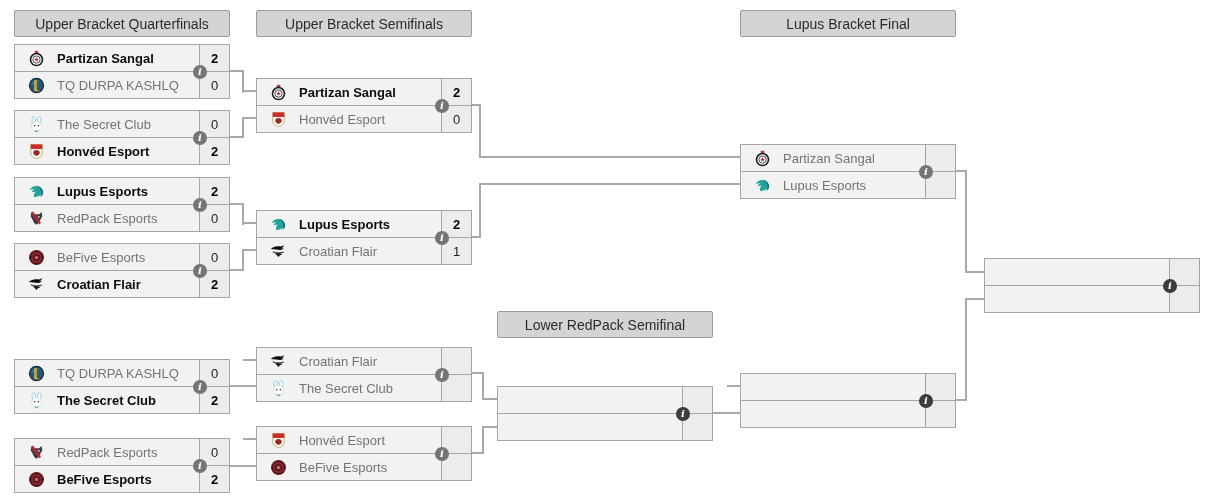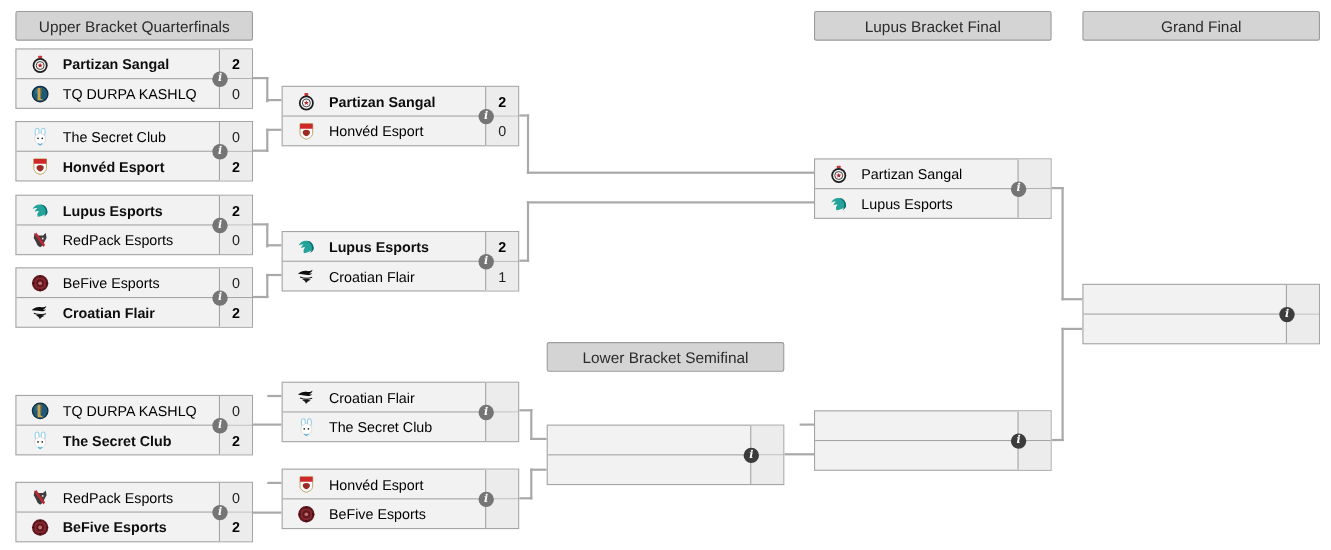--- a/index.html
+++ b/index.html
@@ -9,42 +9,42 @@
   .round-header{position:absolute;width:216px;height:27px;background:#d4d4d4;
     border:1px solid #9b9b9b;border-radius:2px;box-sizing:border-box;
     display:flex;align-items:center;justify-content:center;
     font-size:14px;color:#2b2b2b;}
   .match{position:absolute;width:216px;height:55px;background:#f2f2f2;
     border:1px solid #a5a5a5;box-sizing:border-box;z-index:2;}
   .team-row{height:26px;display:flex;align-items:stretch;}
   .team-row + .team-row{border-top:1px solid #a5a5a5;}
   .logo{width:17px;height:17px;flex:0 0 17px;margin-left:13px;align-self:center;}
   .logo svg{width:17px;height:17px;display:block;}
-  .tname{flex:1;align-self:center;margin-left:12px;font-size:13px;color:#000000;
+  .tname{flex:1;align-self:center;margin-left:12px;font-size:13px;color:#737373;
     white-space:nowrap;overflow:hidden;}
   .tname.winner{font-weight:bold;color:#0d0d0d;}
   .tscore{flex:0 0 29px;border-left:1px solid #a5a5a5;background:#ececec;
     display:flex;align-items:center;justify-content:center;
     font-size:13px;color:#222;}
   .tscore.winner{font-weight:bold;color:#000;}
   .info{position:absolute;top:20px;right:22px;width:14px;height:14px;z-index:6;
     border-radius:50%;background:#757575;color:#fff;cursor:pointer;
     font:italic bold 10px/14px "DejaVu Serif",serif;text-align:center;}
   .info.dark{background:#3c3c3c;}
   .cl{position:absolute;background:#a9a9a9;z-index:1;}
 </style>
 </head>
 <body>
 
 <div id="bracket">
 
   <div class="round-header" style="left:14px;top:10px">Upper Bracket Quarterfinals</div>
+  <div class="round-header" style="left:256px;top:10px">Upper Bracket Semifinals</div>
   <div class="round-header" style="left:740px;top:10px">Lupus Bracket Final</div>
-  <div class="round-header" style="left:984px;top:10px">Grand Final</div>
-  <div class="round-header" style="left:497px;top:311px">Lower Bracket Semifinal</div>
+  <div class="round-header" style="left:497px;top:311px">Lower RedPack Semifinal</div>
 
   <div class="cl" style="left:230px;top:70px;width:14px;height:2px"></div>
   <div class="cl" style="left:242px;top:70px;width:2px;height:23px"></div>
   <div class="cl" style="left:242px;top:90px;width:14px;height:2px"></div>
   <div class="cl" style="left:230px;top:136px;width:14px;height:2px"></div>
   <div class="cl" style="left:242px;top:117px;width:2px;height:21px"></div>
   <div class="cl" style="left:242px;top:117px;width:14px;height:2px"></div>
   <div class="cl" style="left:230px;top:203px;width:14px;height:2px"></div>
   <div class="cl" style="left:242px;top:203px;width:2px;height:22px"></div>
   <div class="cl" style="left:242px;top:222px;width:14px;height:2px"></div>

